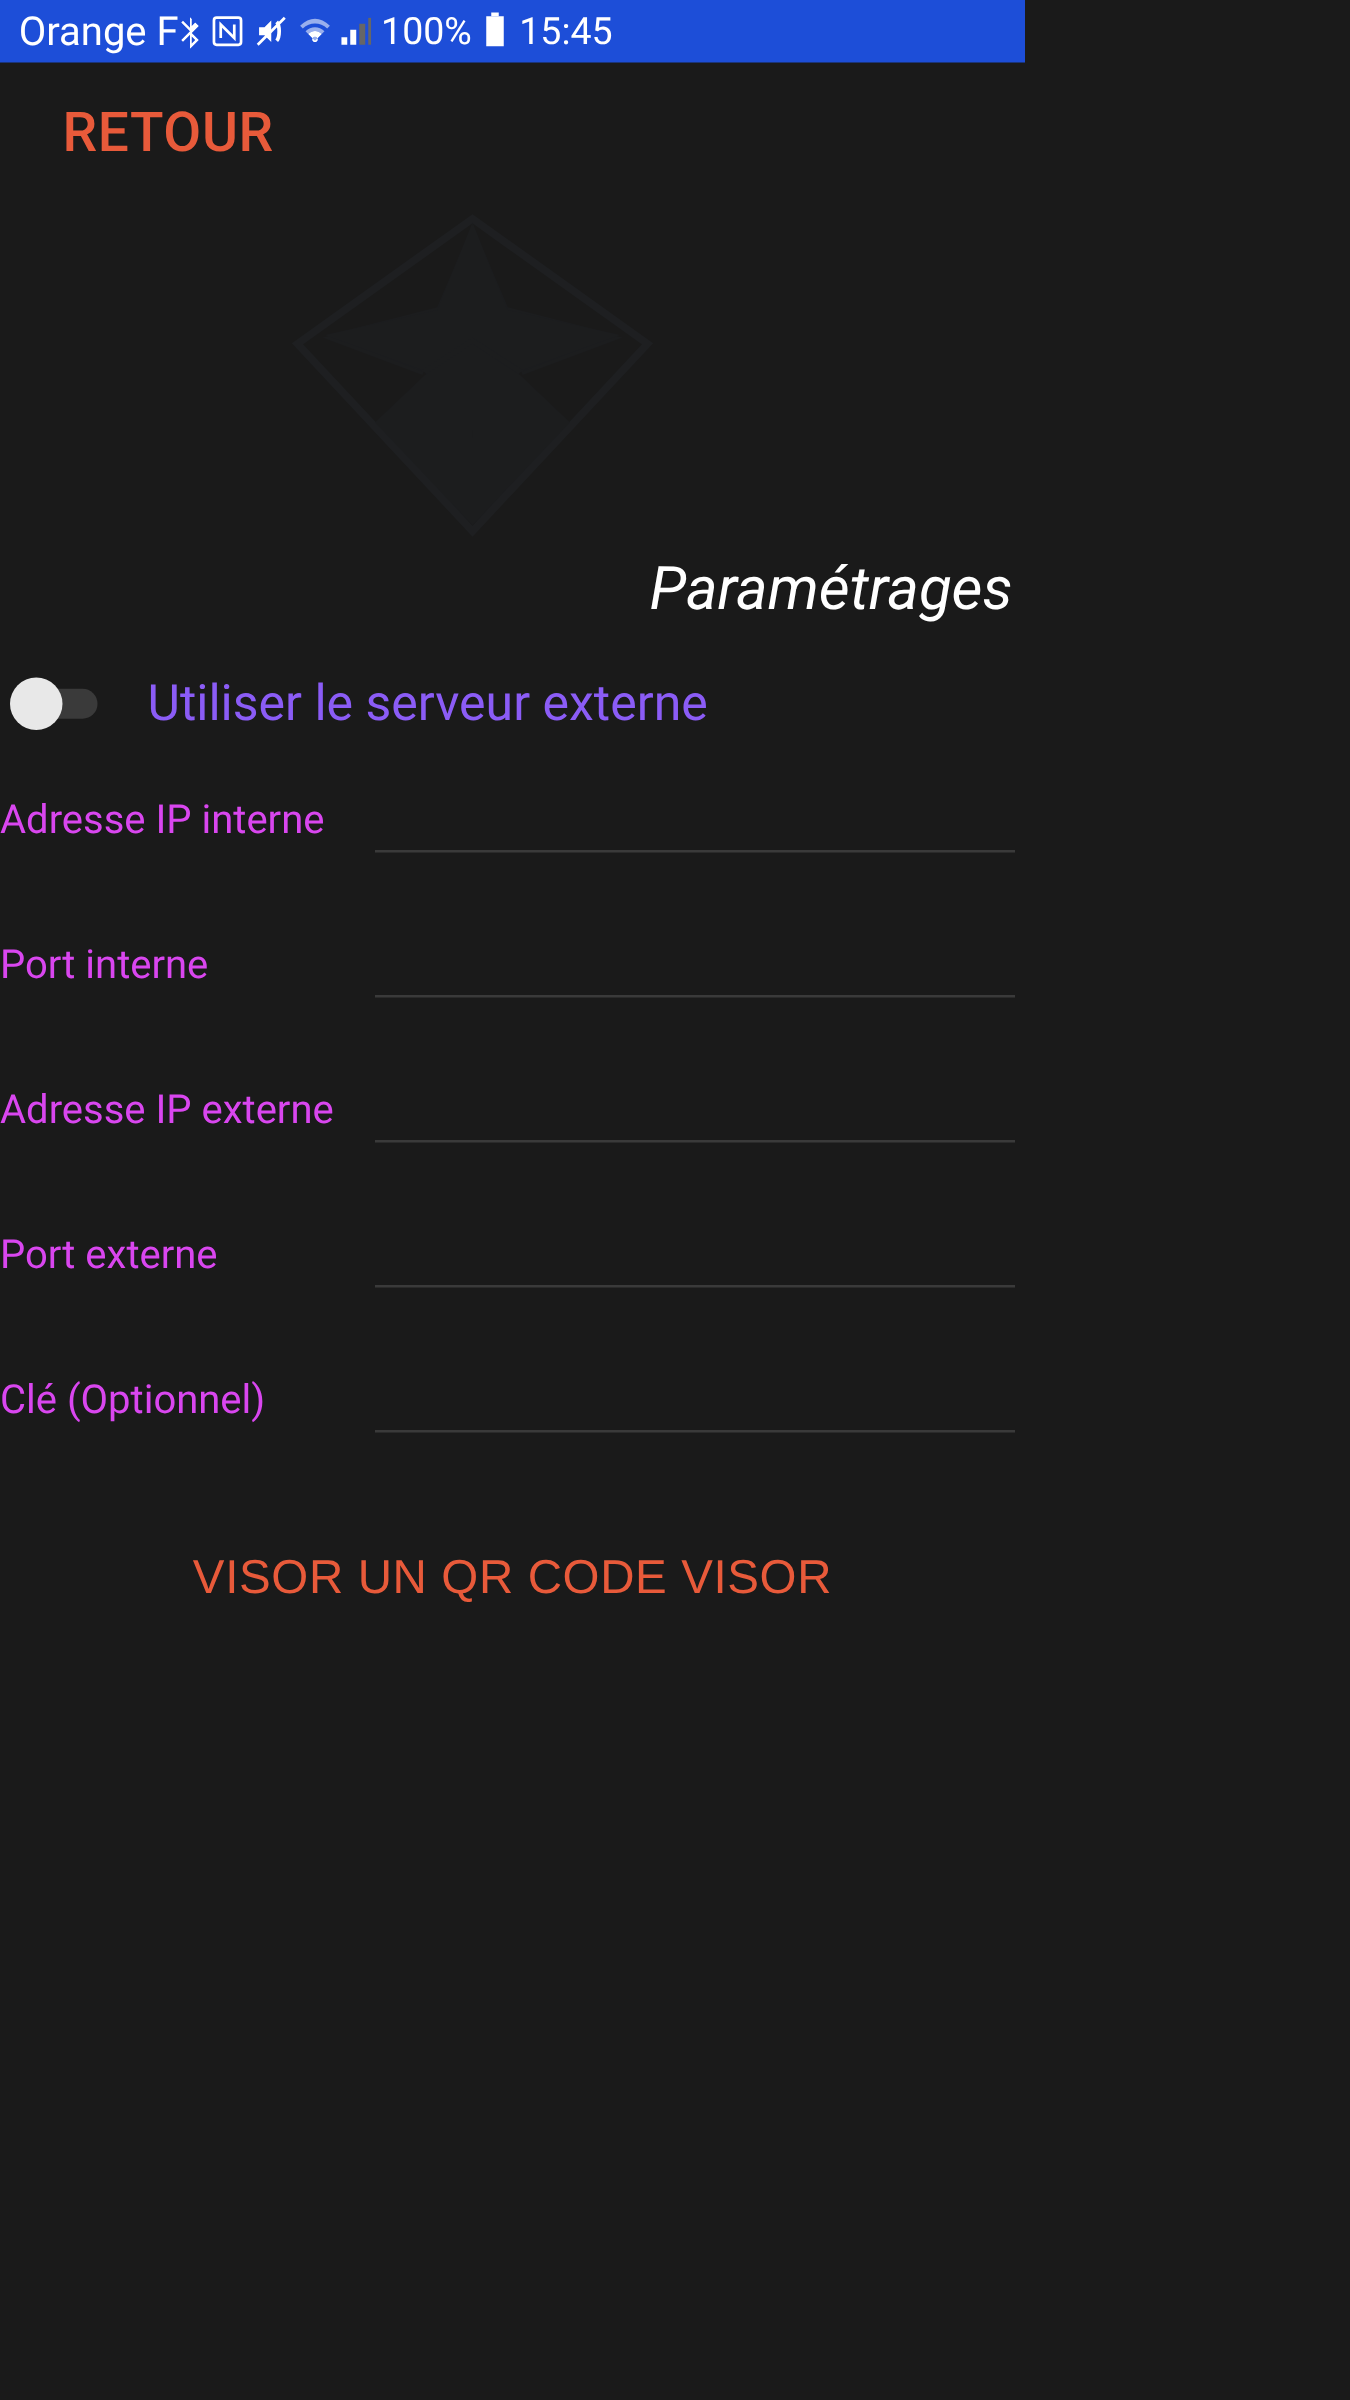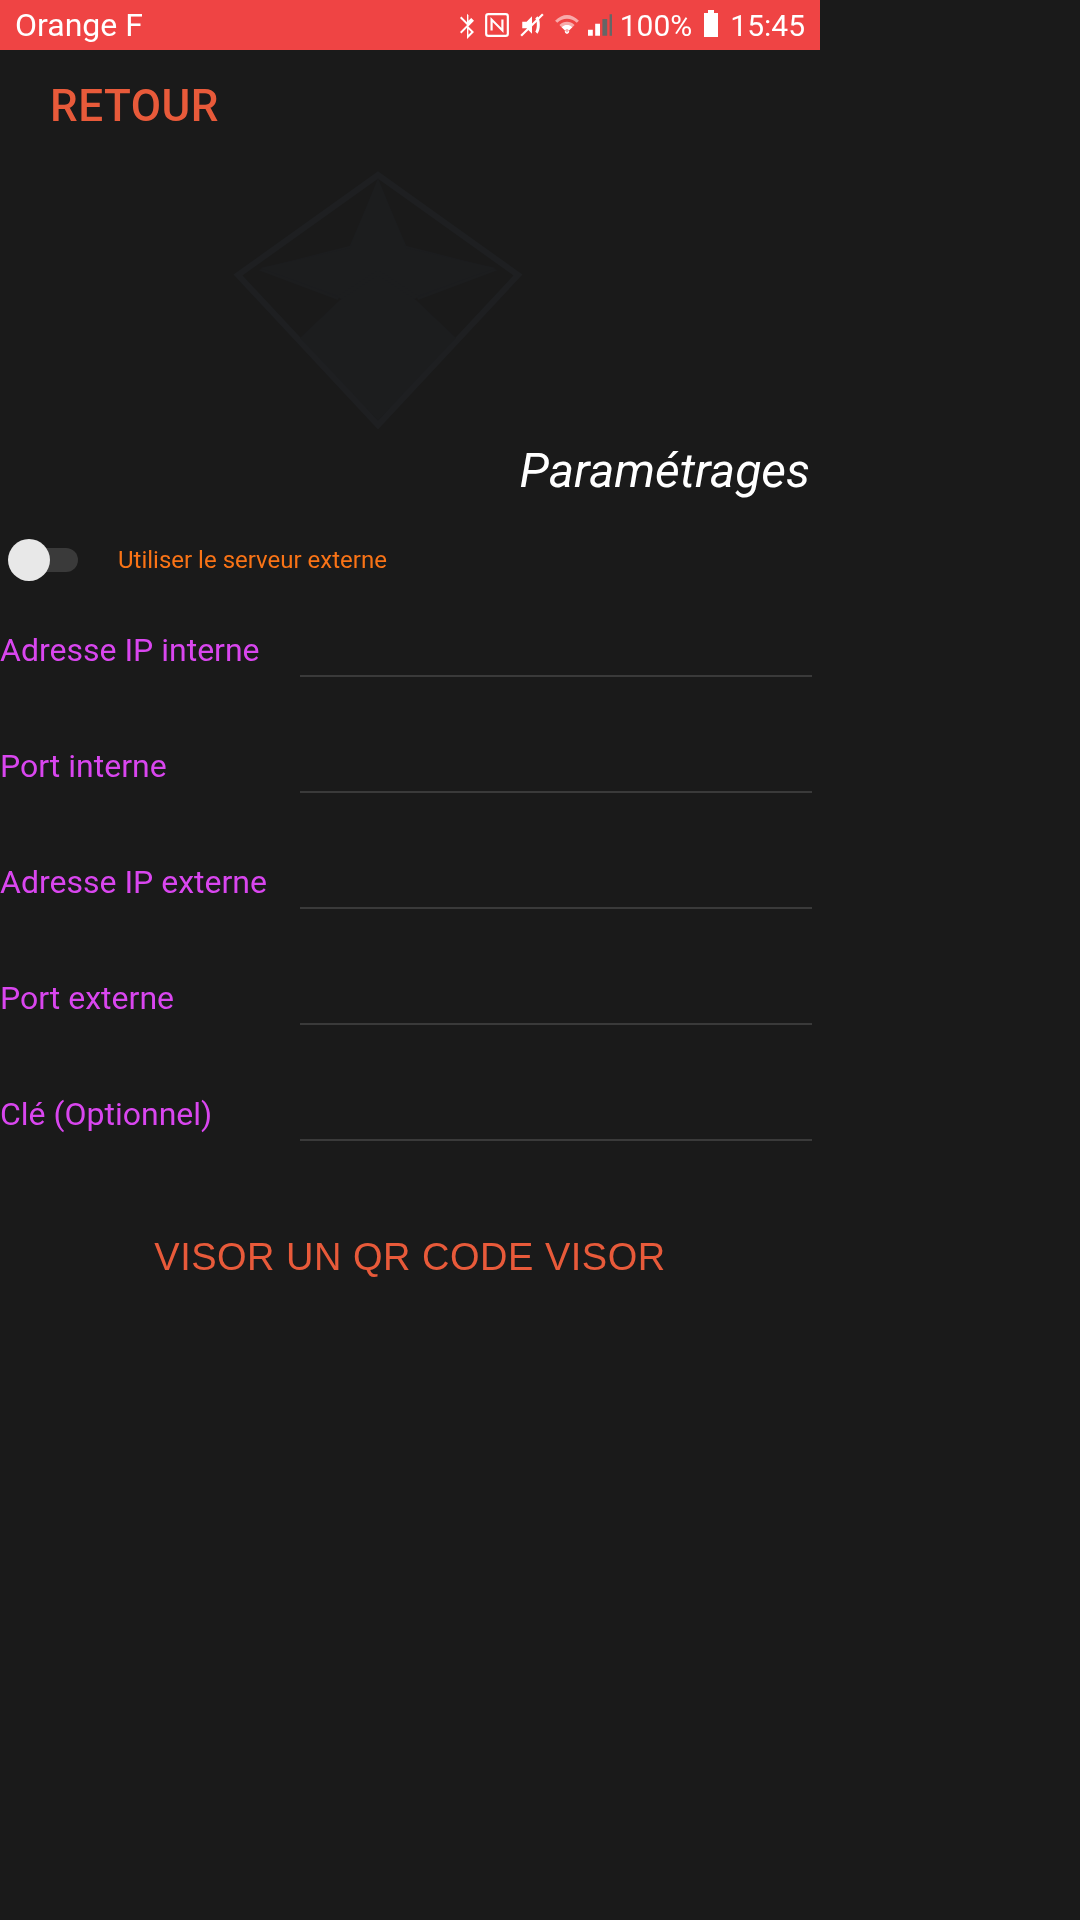--- a/index.html
+++ b/index.html
@@ -8,23 +8,22 @@
       height: 1456px;
       background: #1a1a1a;
       font-family: -apple-system, BlinkMacSystemFont, 'Segoe UI', Roboto, sans-serif;
       color: #ffffff;
       overflow: hidden;
       position: relative;
     }
     
     .status-bar {
       height: 50px;
-      background: #ef4444;
-      display: flex;
-      justify-content: space-between;
+      background: #1d4ed8;
+      display: flex;
       align-items: center;
       padding: 0 15px;
       font-size: 30px;
       font-weight: 400;
     }
     
     .status-left { font-size: 32px; }
     
     .status-right {
       display: flex;
@@ -102,22 +101,22 @@
       position: absolute;
       left: 0;
       top: 0;
       width: 42px;
       height: 42px;
       background: #e8e8e8;
       border-radius: 50%;
     }
     
     .toggle-label {
-      font-size: 24px;
-      color: #f97316;
+      font-size: 40px;
+      color: #8b5cf6;
     }
     
     .form-field {
       display: flex;
       align-items: flex-end;
       margin-bottom: 70px;
       padding: 0 8px 0 0;
     }
     
     .field-label {

